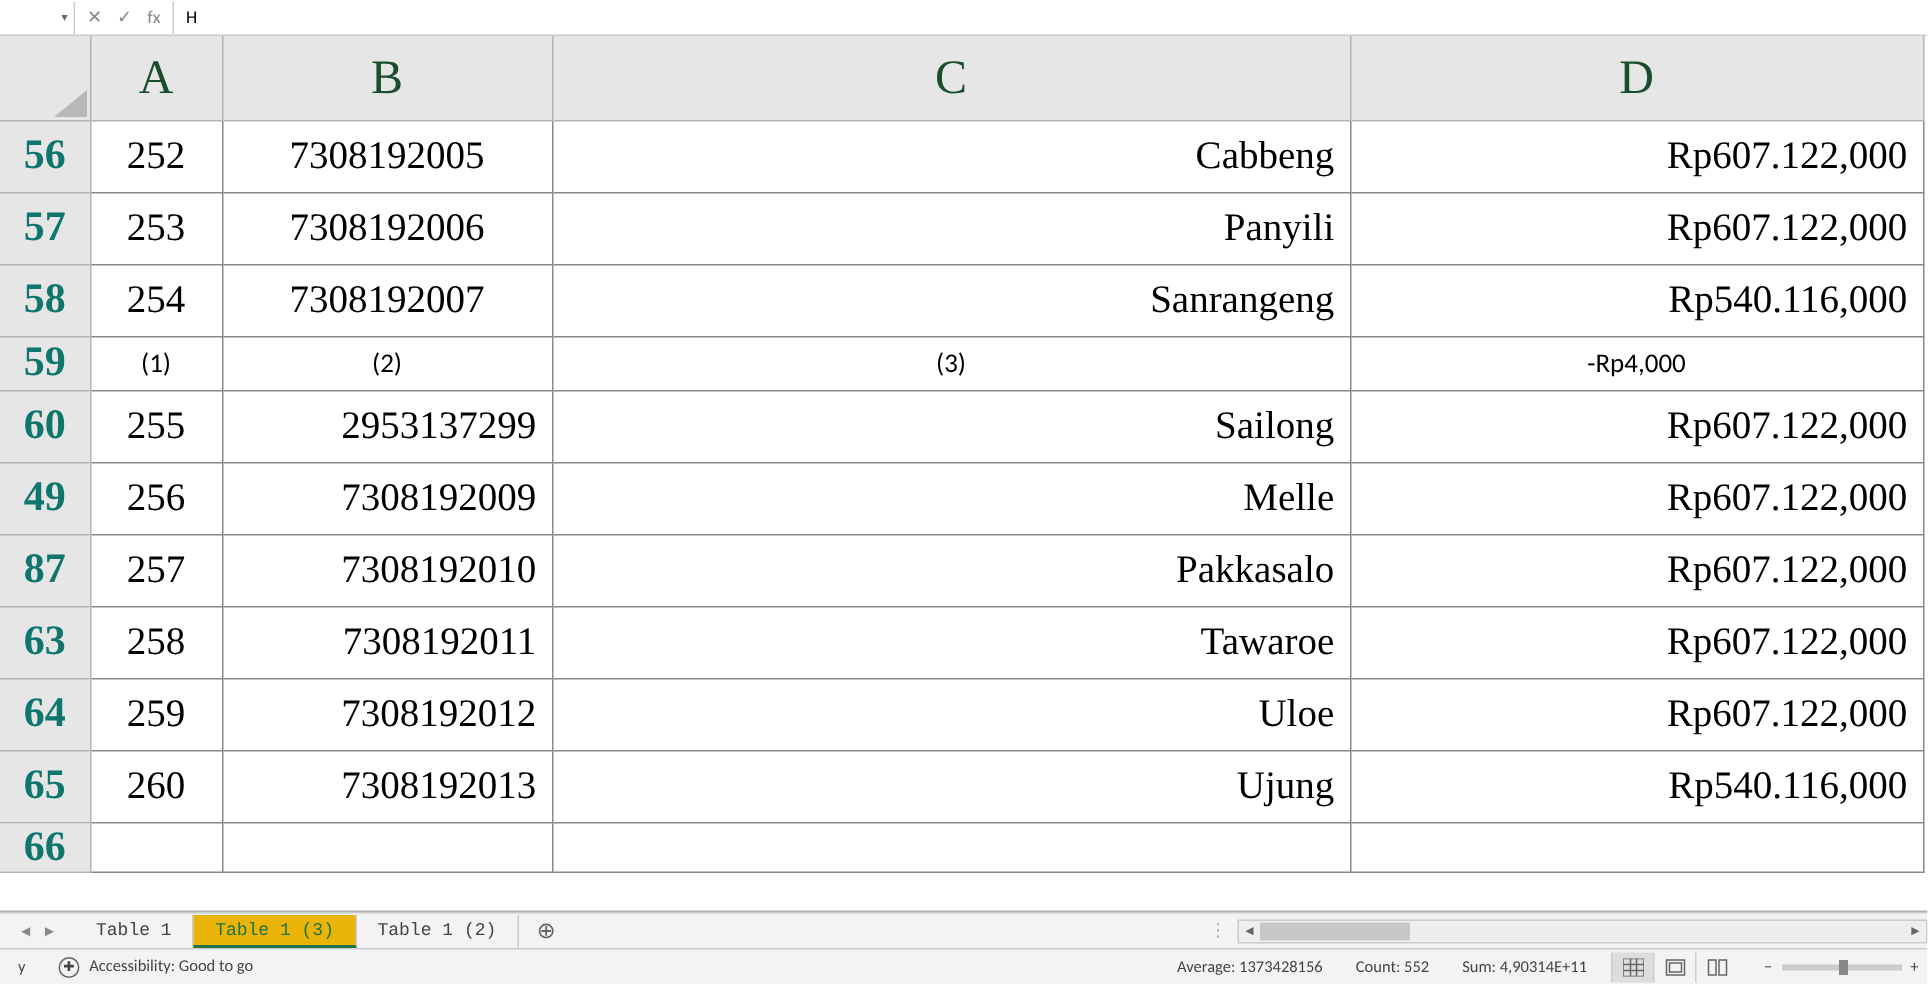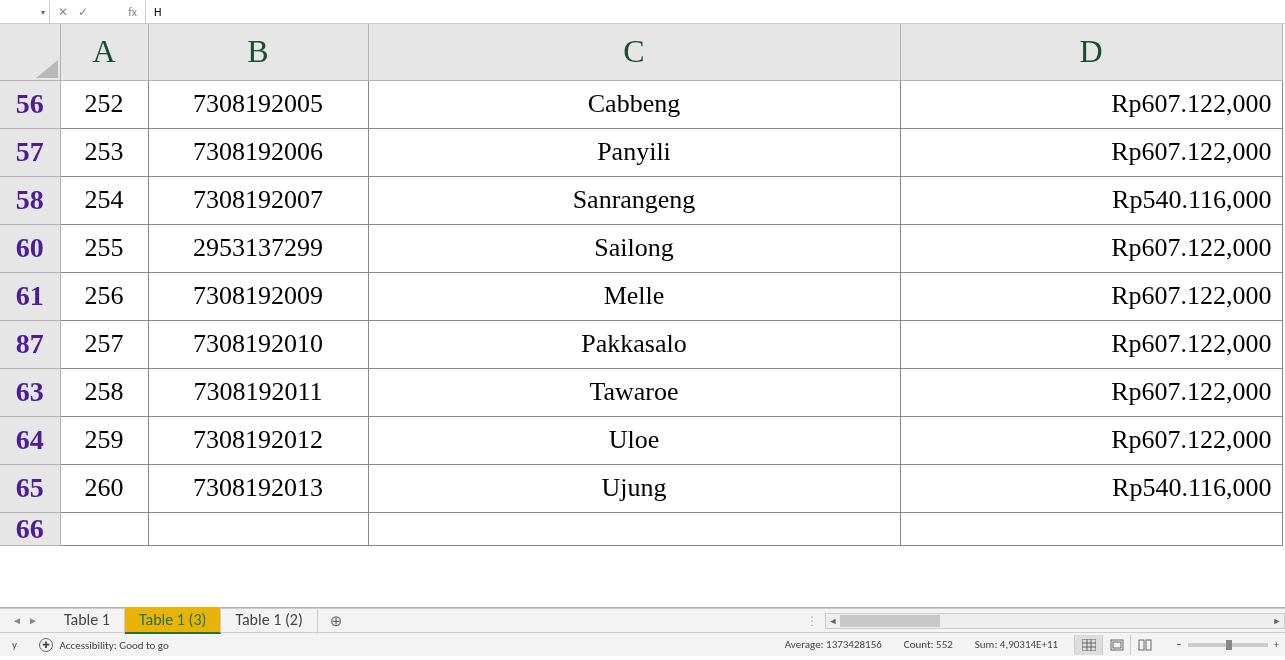--- a/index.html
+++ b/index.html
@@ -34,21 +34,21 @@
 }
 .fb-btns {
   display: flex;
   align-items: center;
   padding: 0 8px;
   gap: 10px;
   border-right: 1px solid #ccc;
   height: 22px;
 }
 .fb-btns span { color: #888; font-size: 12px; }
-.fb-fx { color: #555; margin-left: 30px; }
+.fb-fx { color: #555; }
 .fb-input {
   flex: 1;
   padding: 0 8px;
   height: 22px;
   display: flex;
   align-items: center;
   font-size: 12px;
 }
 .grid-wrap {
   position: relative;
@@ -91,38 +91,38 @@
   font-weight: normal;
   height: 56px;
 }
 .row-head {
   background: #e6e6e6;
   border-right: 1px solid #b3b3b3;
   border-bottom: 1px solid #b3b3b3;
   text-align: center;
   font-family: "Times New Roman", serif;
   font-size: 28px;
-  color: #4c1d95;
+  color: #0f766e;
   width: 60px;
   padding: 0;
   vertical-align: middle;
 }
 td.cell {
   border: 1px solid #888;
   font-family: "Times New Roman", serif;
   font-size: 26px;
   padding: 4px 10px;
   height: 48px;
   vertical-align: middle;
   white-space: nowrap;
   margin-top: 48px;
 }
 td.cell.center { text-align: center; }
 td.cell.right { text-align: right; padding-left: 12px; }
-td.cell.left { text-align: center; }
+td.cell.left { text-align: right; }
 tr.row-small td.cell { height: 36px; font-size: 18px; font-family: Calibri, Arial, sans-serif; }
 tr.row-small .row-head { font-size: 28px; }
 tr.row-cut td.cell { height: 24px; overflow: hidden; }
 tr.row-cut .row-head { height: 24px; overflow: hidden; }
 
 .sheet-tabs {
   display: flex;
   align-items: center;
   height: 24px;
   background: #f3f3f3;
@@ -133,22 +133,23 @@
   width: 50px;
   display: flex;
   justify-content: center;
   gap: 6px;
   color: #888;
   font-size: 10px;
 }
 .tab {
   padding: 3px 14px;
   border-right: 1px solid #ccc;
-  font-size: 16px;
+  font-size: 12px;
   color: #444;
+  font-family: Liberation Mono, monospace;
 }
 .tab.active {
   background: #eab308;
   border-bottom: 2px solid #217346;
   color: #217346;
   font-weight: 500;
 }
 .tab-add {
   padding: 0 12px;
   color: #666;
@@ -256,29 +257,36 @@
           <td class="cell left">Panyili</td>
           <td class="cell right">Rp607.122,000</td>
         </tr>
         <tr>
           <th class="row-head">58</th>
           <td class="cell center">254</td>
           <td class="cell center">7308192007</td>
           <td class="cell left">Sanrangeng</td>
           <td class="cell right">Rp540.116,000</td>
         </tr>
+        <tr class="row-small">
+          <th class="row-head">59</th>
+          <td class="cell center">(1)</td>
+          <td class="cell center">(2)</td>
+          <td class="cell center">(3)</td>
+          <td class="cell center">-Rp4,000</td>
+        </tr>
         <tr>
           <th class="row-head">60</th>
           <td class="cell center">255</td>
           <td class="cell left">2953137299</td>
           <td class="cell left">Sailong</td>
           <td class="cell right">Rp607.122,000</td>
         </tr>
         <tr>
-          <th class="row-head">61</th>
+          <th class="row-head">49</th>
           <td class="cell center">256</td>
           <td class="cell left">7308192009</td>
           <td class="cell left">Melle</td>
           <td class="cell right">Rp607.122,000</td>
         </tr>
         <tr>
           <th class="row-head">87</th>
           <td class="cell center">257</td>
           <td class="cell left">7308192010</td>
           <td class="cell left">Pakkasalo</td>

